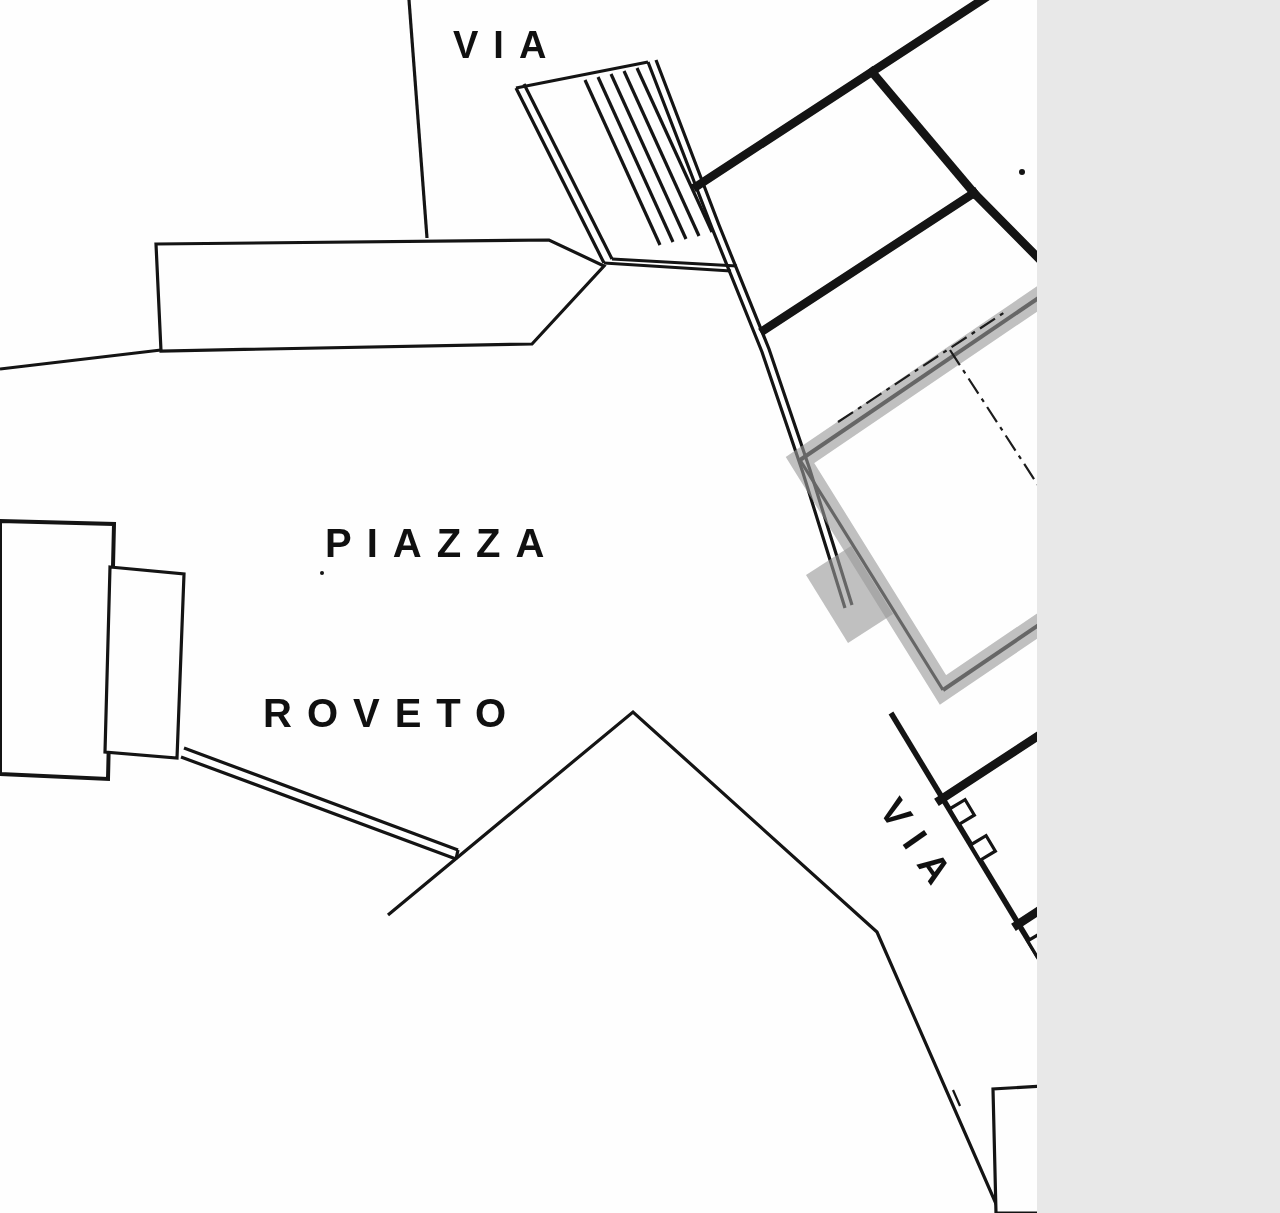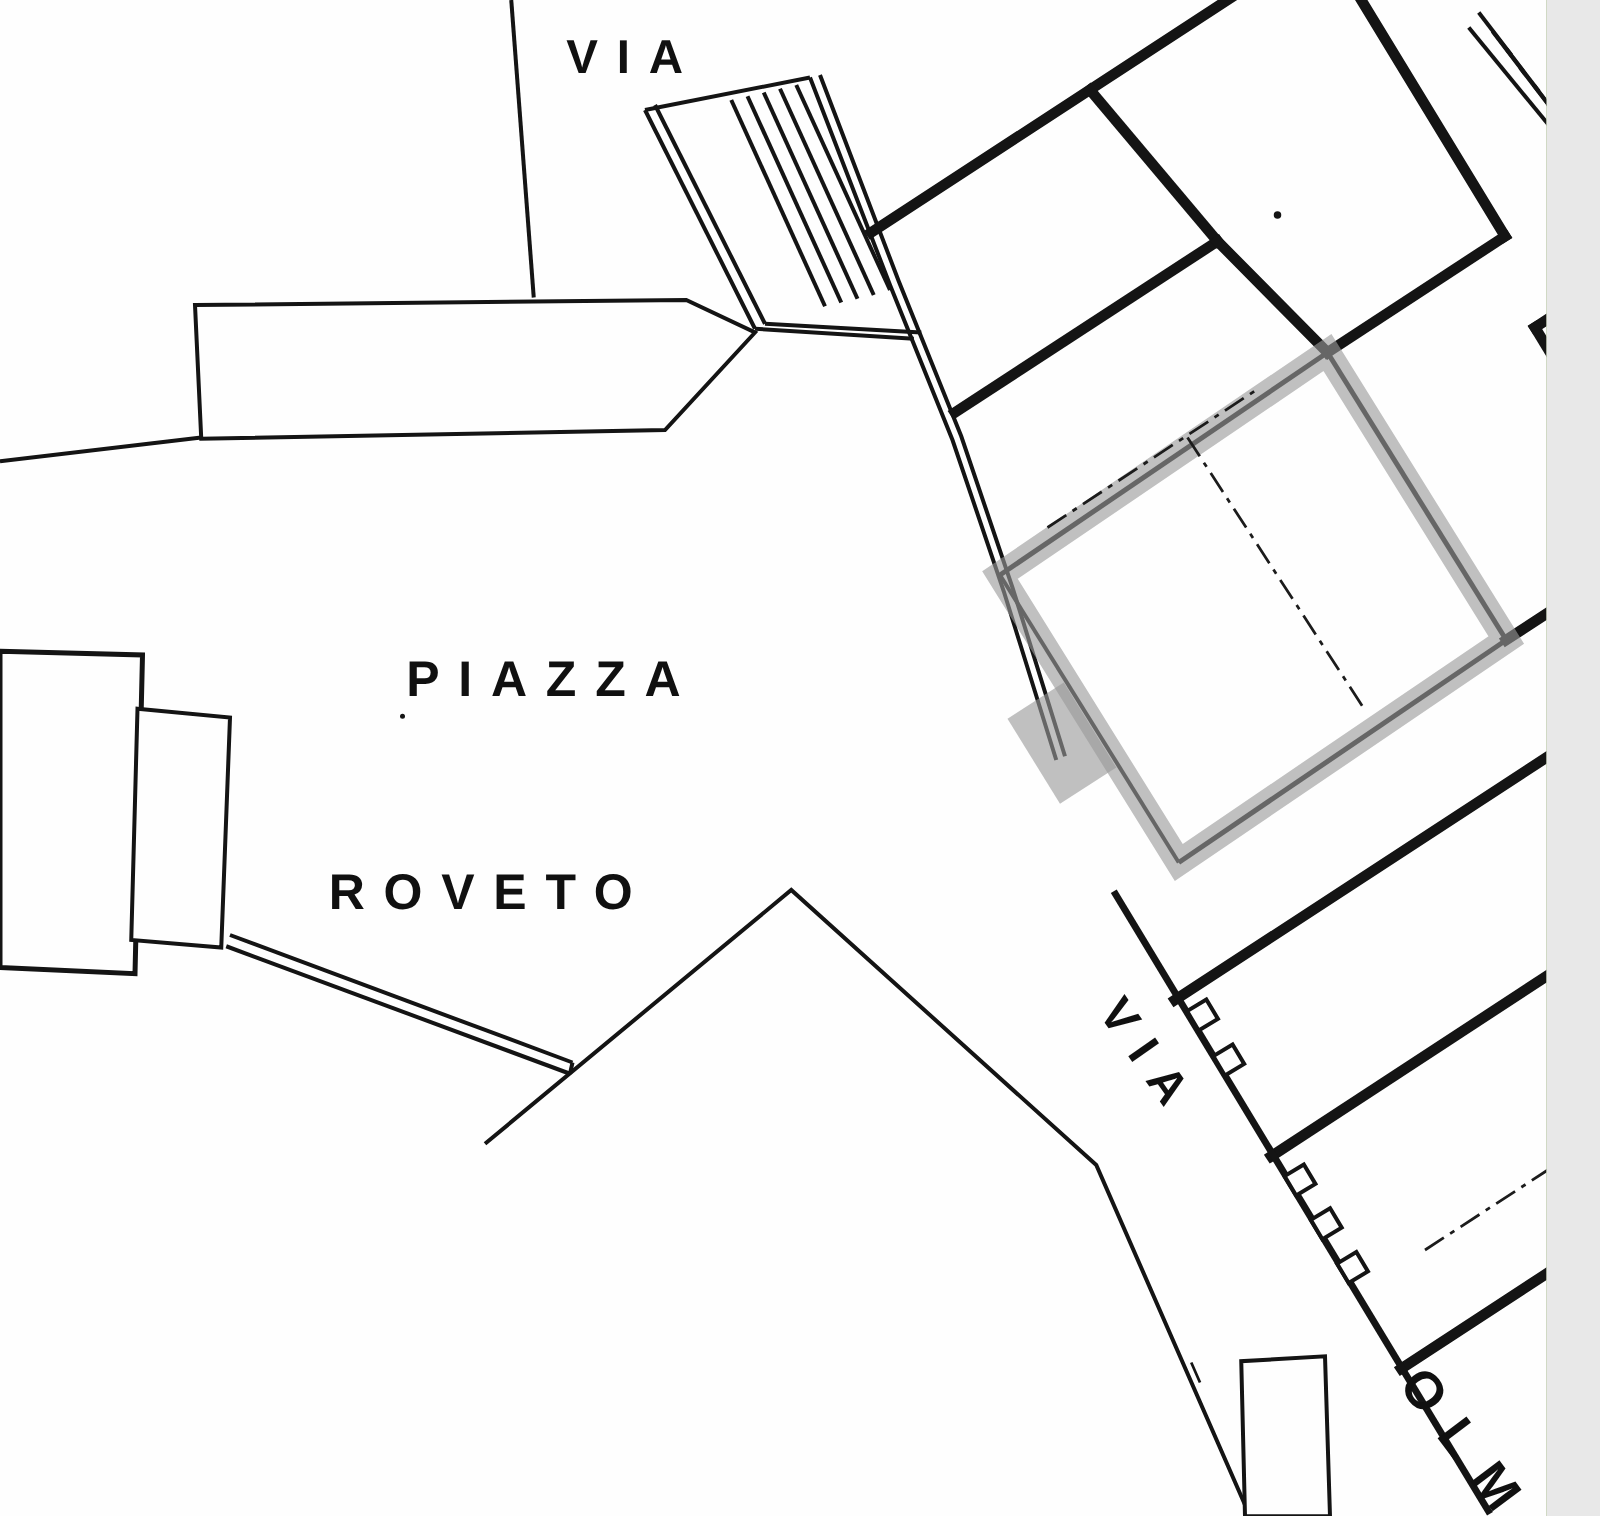--- a/index.html
+++ b/index.html
@@ -1,19 +1,19 @@
 <!DOCTYPE html>
 <html><head>
 <meta charset="utf-8">
 <style>
   html,body{margin:0;padding:0;background:#e8e8e8;}
   .map-wrap{
     position:relative;
-    width:1237px;height:1213px;
-    background:#4d7c0f;
+    width:1037px;height:1213px;
+    background:#0369a1;
     overflow:hidden;
     font-family:"Liberation Sans", sans-serif;
   }
   svg{position:absolute;left:0;top:0;}
   .ln{stroke:#141414;fill:none;}
   .w2{stroke-width:2.2;}
   .w3{stroke-width:3.2;}
   .w4{stroke-width:4;}
   .w5{stroke-width:5.5;}
   .w8{stroke-width:8.5;stroke-linecap:square;}

